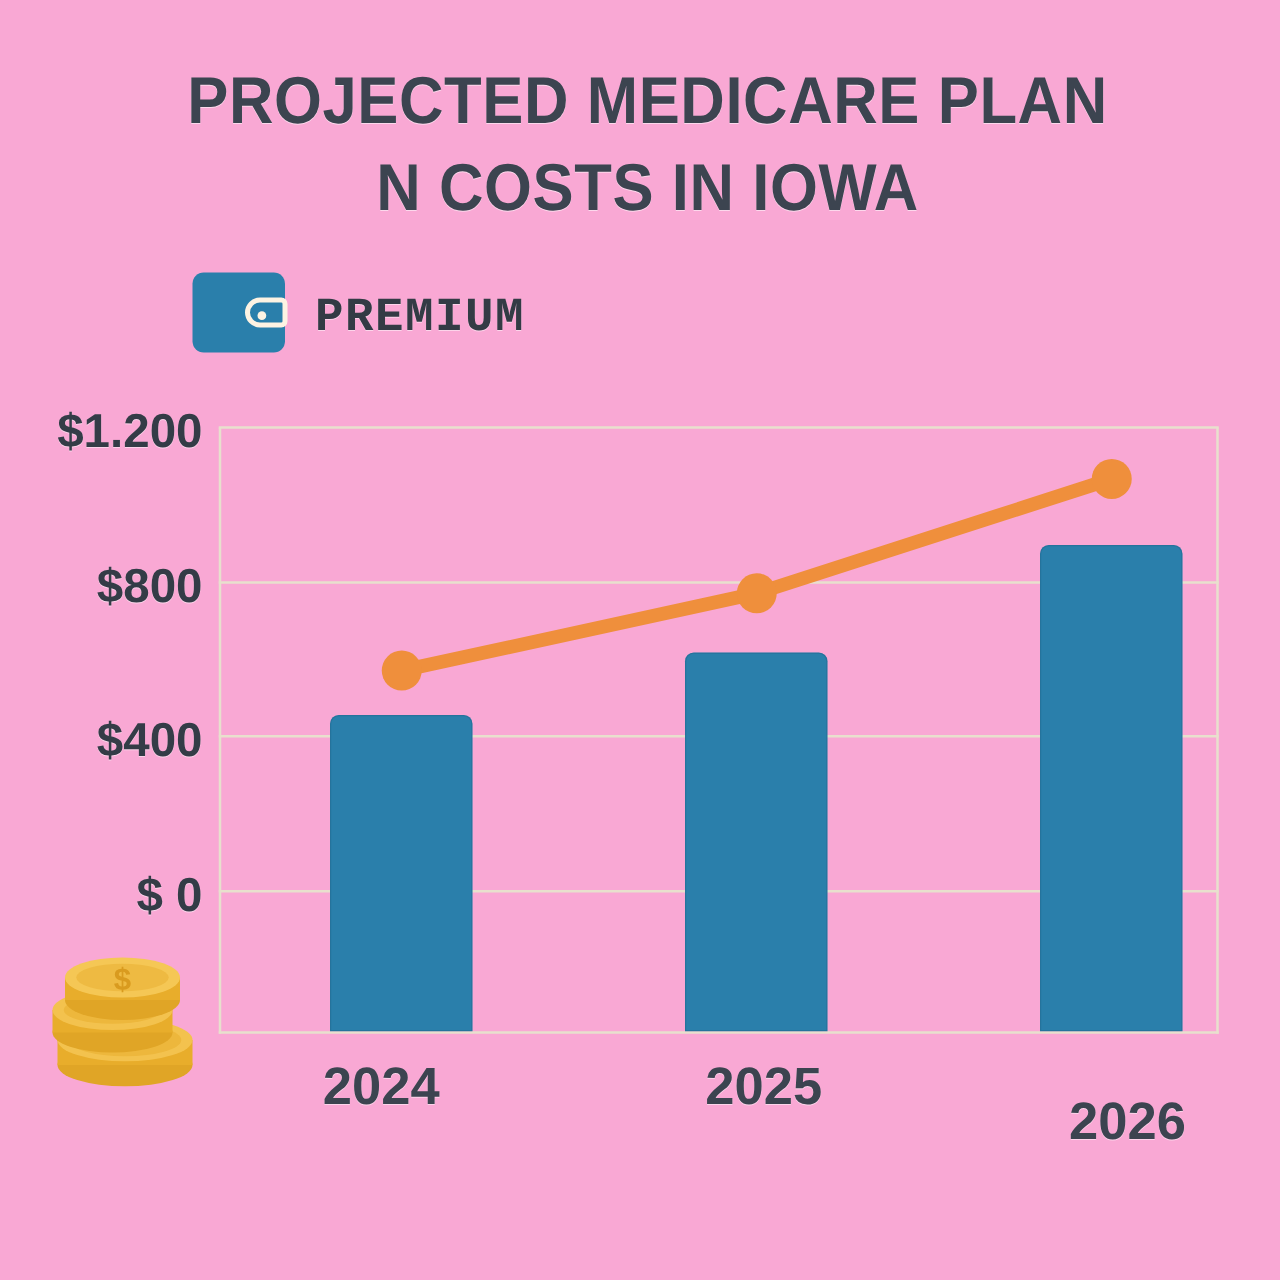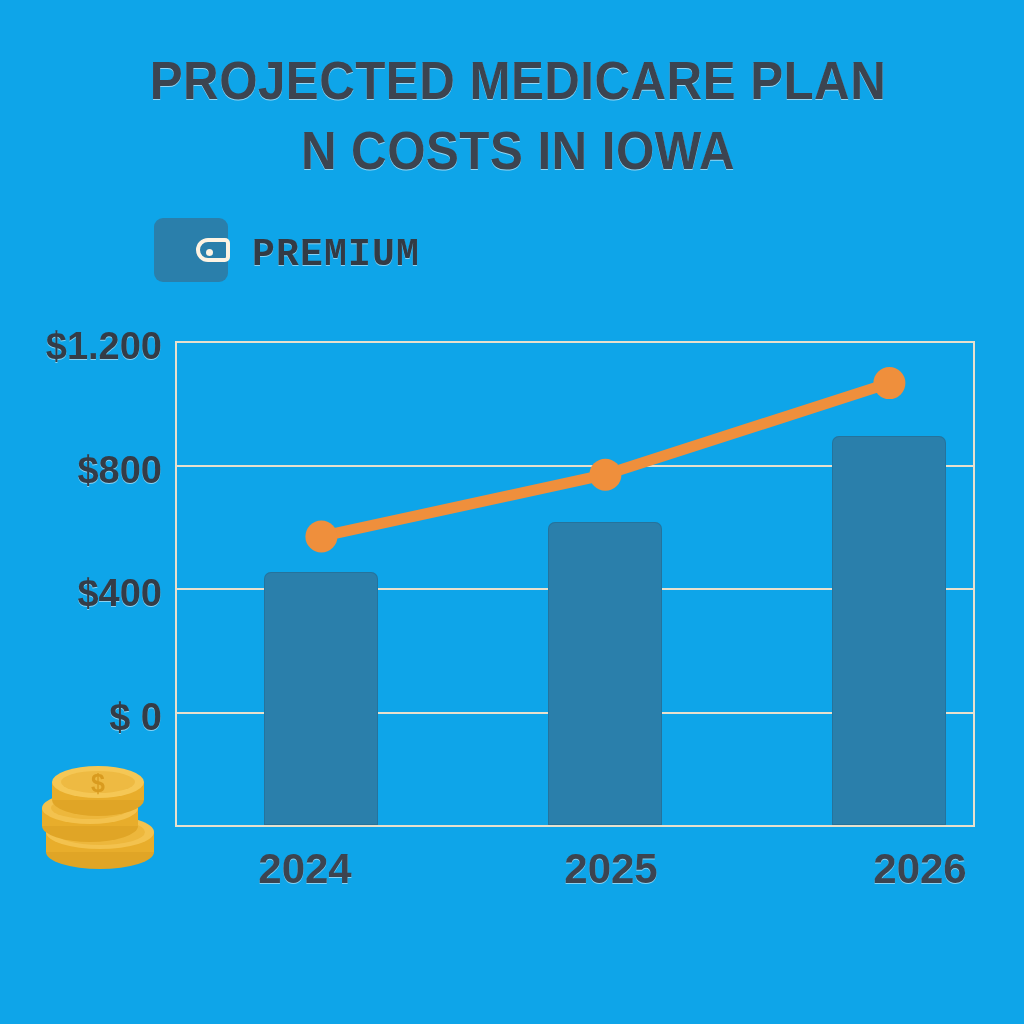--- a/index.html
+++ b/index.html
@@ -11,21 +11,21 @@
     width: 1024px;
     height: 1024px;
     overflow: hidden;
     font-family: "Liberation Sans", sans-serif;
     background: #fdf3e0;
   }
   #infographic {
     position: relative;
     width: 1024px;
     height: 1024px;
-    background: #0ea5e9;
+    background: #f9a8d4;
   }
 
   
   #title {
     position: absolute;
     left: 112px;
     top: 46px;
     width: 812px;
     text-align: center;
     font-family: "Liberation Sans Narrow", "Liberation Sans", sans-serif;
@@ -267,21 +267,21 @@
           <circle cx="146.4" cy="194.46583333333334" r="16" fill="#ef8f3c"></circle>
           <circle cx="430.40000000000003" cy="132.63250000000002" r="16" fill="#ef8f3c"></circle>
           <circle cx="714.4" cy="41.11916666666667" r="16" fill="#ef8f3c"></circle>
         </g>
     </svg>
   </div>
 
   <div id="xlabels">
       <div class="xlabel" style="left: 130px;">2024</div>
       <div class="xlabel" style="left: 436px;">2025</div>
-      <div class="xlabel" style="left: 745px;">2026</div>
+      <div class="xlabel" style="left: 727px; margin-top: 28px;">2026</div>
     </div>
 
   <div id="coins">
     <svg width="118" height="110" viewBox="0 0 118 110" aria-hidden="true">
 
       <ellipse cx="62" cy="92" rx="54" ry="17" fill="#e0a526"></ellipse>
       <rect x="8" y="72" width="108" height="20" fill="#e8ad2b"></rect>
       <ellipse cx="62" cy="72" rx="54" ry="17" fill="#f3c24e"></ellipse>
       <ellipse cx="62" cy="72" rx="45" ry="13" fill="#edb73c"></ellipse>
 

